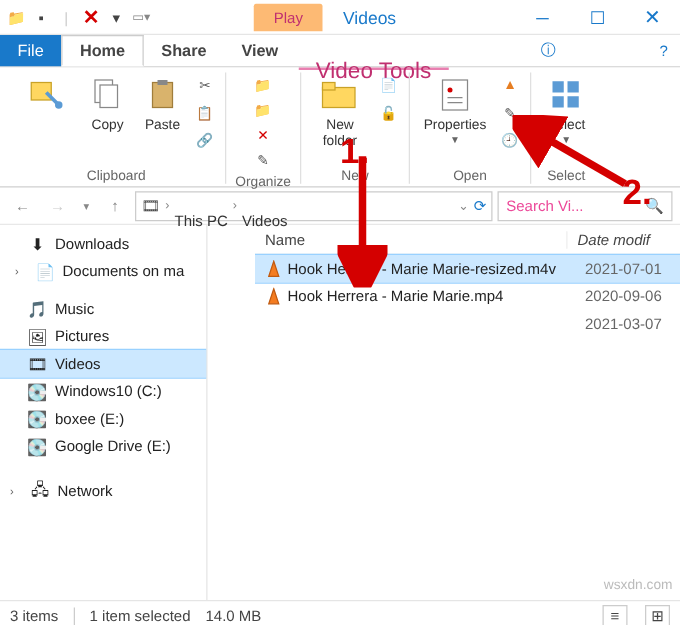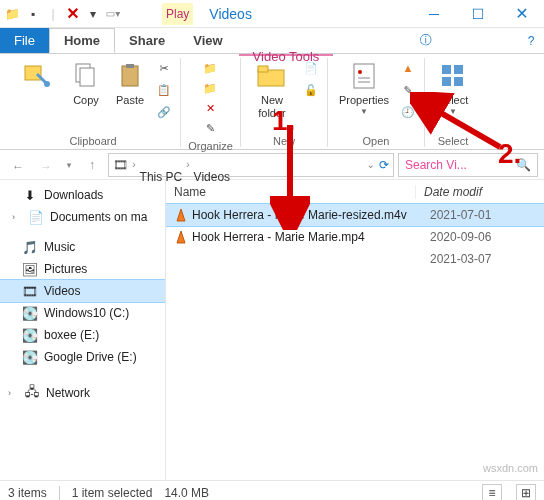--- a/index.html
+++ b/index.html
@@ -1,30 +1,30 @@
 <!DOCTYPE html>
 <html><head>
 <meta charset="utf-8">
 <style>
   * { box-sizing: border-box; margin: 0; padding: 0; font-family: "Segoe UI", Arial, sans-serif; }
   body { width: 544px; height: 500px; overflow: hidden; background: #fff; font-size: 12px; color: #222; position: relative;}
   .titlebar { height: 28px; background: #fff; display: flex; align-items: center; border-bottom: 1px solid #e5e5e5;}
   .titlebar .qat { display:flex; align-items:center; gap:2px; padding-left:4px;}
   .qat-icon { width:18px; height:18px; display:flex; align-items:center; justify-content:center; font-size:12px; color:#444;}
   .titlebar .spacer { flex:1; }
-  .play-tab { background:#fef9c3; color:#c03070; padding:4px 4px; font-size:12px; border-radius:2px 2px 0 0; margin-left:40px;}
+  .play-tab { background:#fdba74; color:#c03070; padding:4px 16px; font-size:12px; border-radius:2px 2px 0 0; margin-left:81px;}
   .vid-label { color:#1979ca; font-size:14px; padding:4px 16px;}
   .winbtns { display:flex; }
   .winbtn { width:44px; height:28px; display:flex; align-items:center; justify-content:center; color:#1979ca; font-size:14px;}
   .winbtn.close { font-size:16px; }
   .menubar { height:26px; background:#fff; display:flex; align-items:stretch; border-bottom:1px solid #d0d0d0;}
   .file-tab { background:#1979ca; color:#fff; padding:4px 14px; font-size:13px; display:flex; align-items:center;}
   .menu-tab { padding:4px 14px; font-size:13px; color:#444; display:flex; align-items:center;font-weight:bold; }
   .menu-tab.active { border:1px solid #ccc; border-bottom:1px solid #fff; background:#fff;}
-  .context-tab { color:#c03070; padding:0 14px; font-size:13px; display:flex; align-items:center; border-top:2px solid #e87fb0; margin-left:2px;margin-top:26px;}
+  .context-tab { color:#c03070; padding:0 14px; font-size:18px; display:flex; align-items:center; border-top:2px solid #e87fb0; margin-left:2px;margin-top:26px;}
   .help { margin-left:auto; color:#1979ca; width:26px; display:flex; align-items:center; justify-content:center;}
   .ribbon { height:96px; background:#fff; border-bottom:1px solid #d0d0d0; display:flex; padding:4px 6px 2px 6px; gap:0;}
   .rgroup { display:flex; flex-direction:column; align-items:center; padding:0 6px; border-right:1px solid #e0e0e0; }
   .rgroup:last-child { border-right:none; }
   .rgroup .btns { display:flex; gap:4px; flex:1; align-items:flex-start;}
   .rgroup .glabel { font-size:11px; color:#666; margin-top:2px;}
   .bigbtn { display:flex; flex-direction:column; align-items:center; width:50px; padding:2px 0; font-size:11px; color:#333; text-align:center; line-height:1.15;}
   .bigbtn .ico { width:32px; height:32px; margin-bottom:2px; display:flex; align-items:center; justify-content:center;}
   .smallcol { display:flex; flex-direction:column; gap:2px; }
   .smallbtn { width:20px; height:20px; display:flex; align-items:center; justify-content:center; font-size:11px; color:#555;}
@@ -34,21 +34,21 @@
   .addr .crumb { display:flex; align-items:center; gap:4px;margin-top:24px;}
   .addr .sep { color:#888; font-size:10px;}
   .searchbox { width:140px; border:1px solid #ccc; height:24px; display:flex; align-items:center; padding:0 6px; color:#ec4899; gap:4px;}
   .content { display:flex; height:300px; }
   .nav { width:166px; border-right:1px solid #e5e5e5; overflow:hidden; padding:4px 0;}
   .navitem { display:flex; align-items:center; gap:6px; padding:3px 6px 3px 22px; font-size:12px; color:#222; white-space:nowrap;}
   .navitem.top { padding-left:8px; }
   .navitem.selected { background:#cce8ff; outline:1px solid #99d1ff;}
   .navitem .nicon { width:16px; height:16px; display:flex; align-items:center; justify-content:center; font-size:13px;}
   .navitem .expand { width:10px; color:#666; font-size:9px;}
-  .filepane { flex:1; overflow:hidden;}
+  .filepane { flex:1; overflow:hidden;margin-left:38px;}
   .colhdr { display:flex; border-bottom:1px solid #e5e5e5; height:24px; align-items:center; font-size:12px; color:#444;}
   .colhdr .col-name { width:250px; padding-left:8px; border-right:1px solid #eee;}
   .colhdr .col-date { flex:1; padding-left:8px;font-style:italic;}
   .filerow { display:flex; align-items:center; height:22px; font-size:12px; padding-left:6px;}
   .filerow.selected { background:#cce8ff; outline:1px solid #99d1ff;}
   .filerow .ficon { width:18px; display:flex; align-items:center; justify-content:center;}
   .filerow .fname { width:232px; padding-left:2px; white-space:nowrap; overflow:hidden;}
   .filerow .fdate { color:#666; padding-left:8px;}
   .status { height:24px; border-top:1px solid #e5e5e5; display:flex; align-items:center; font-size:12px; color:#444; padding:0 8px; gap:12px;}
   .status .sep { width:1px; height:14px; background:#ccc;}

